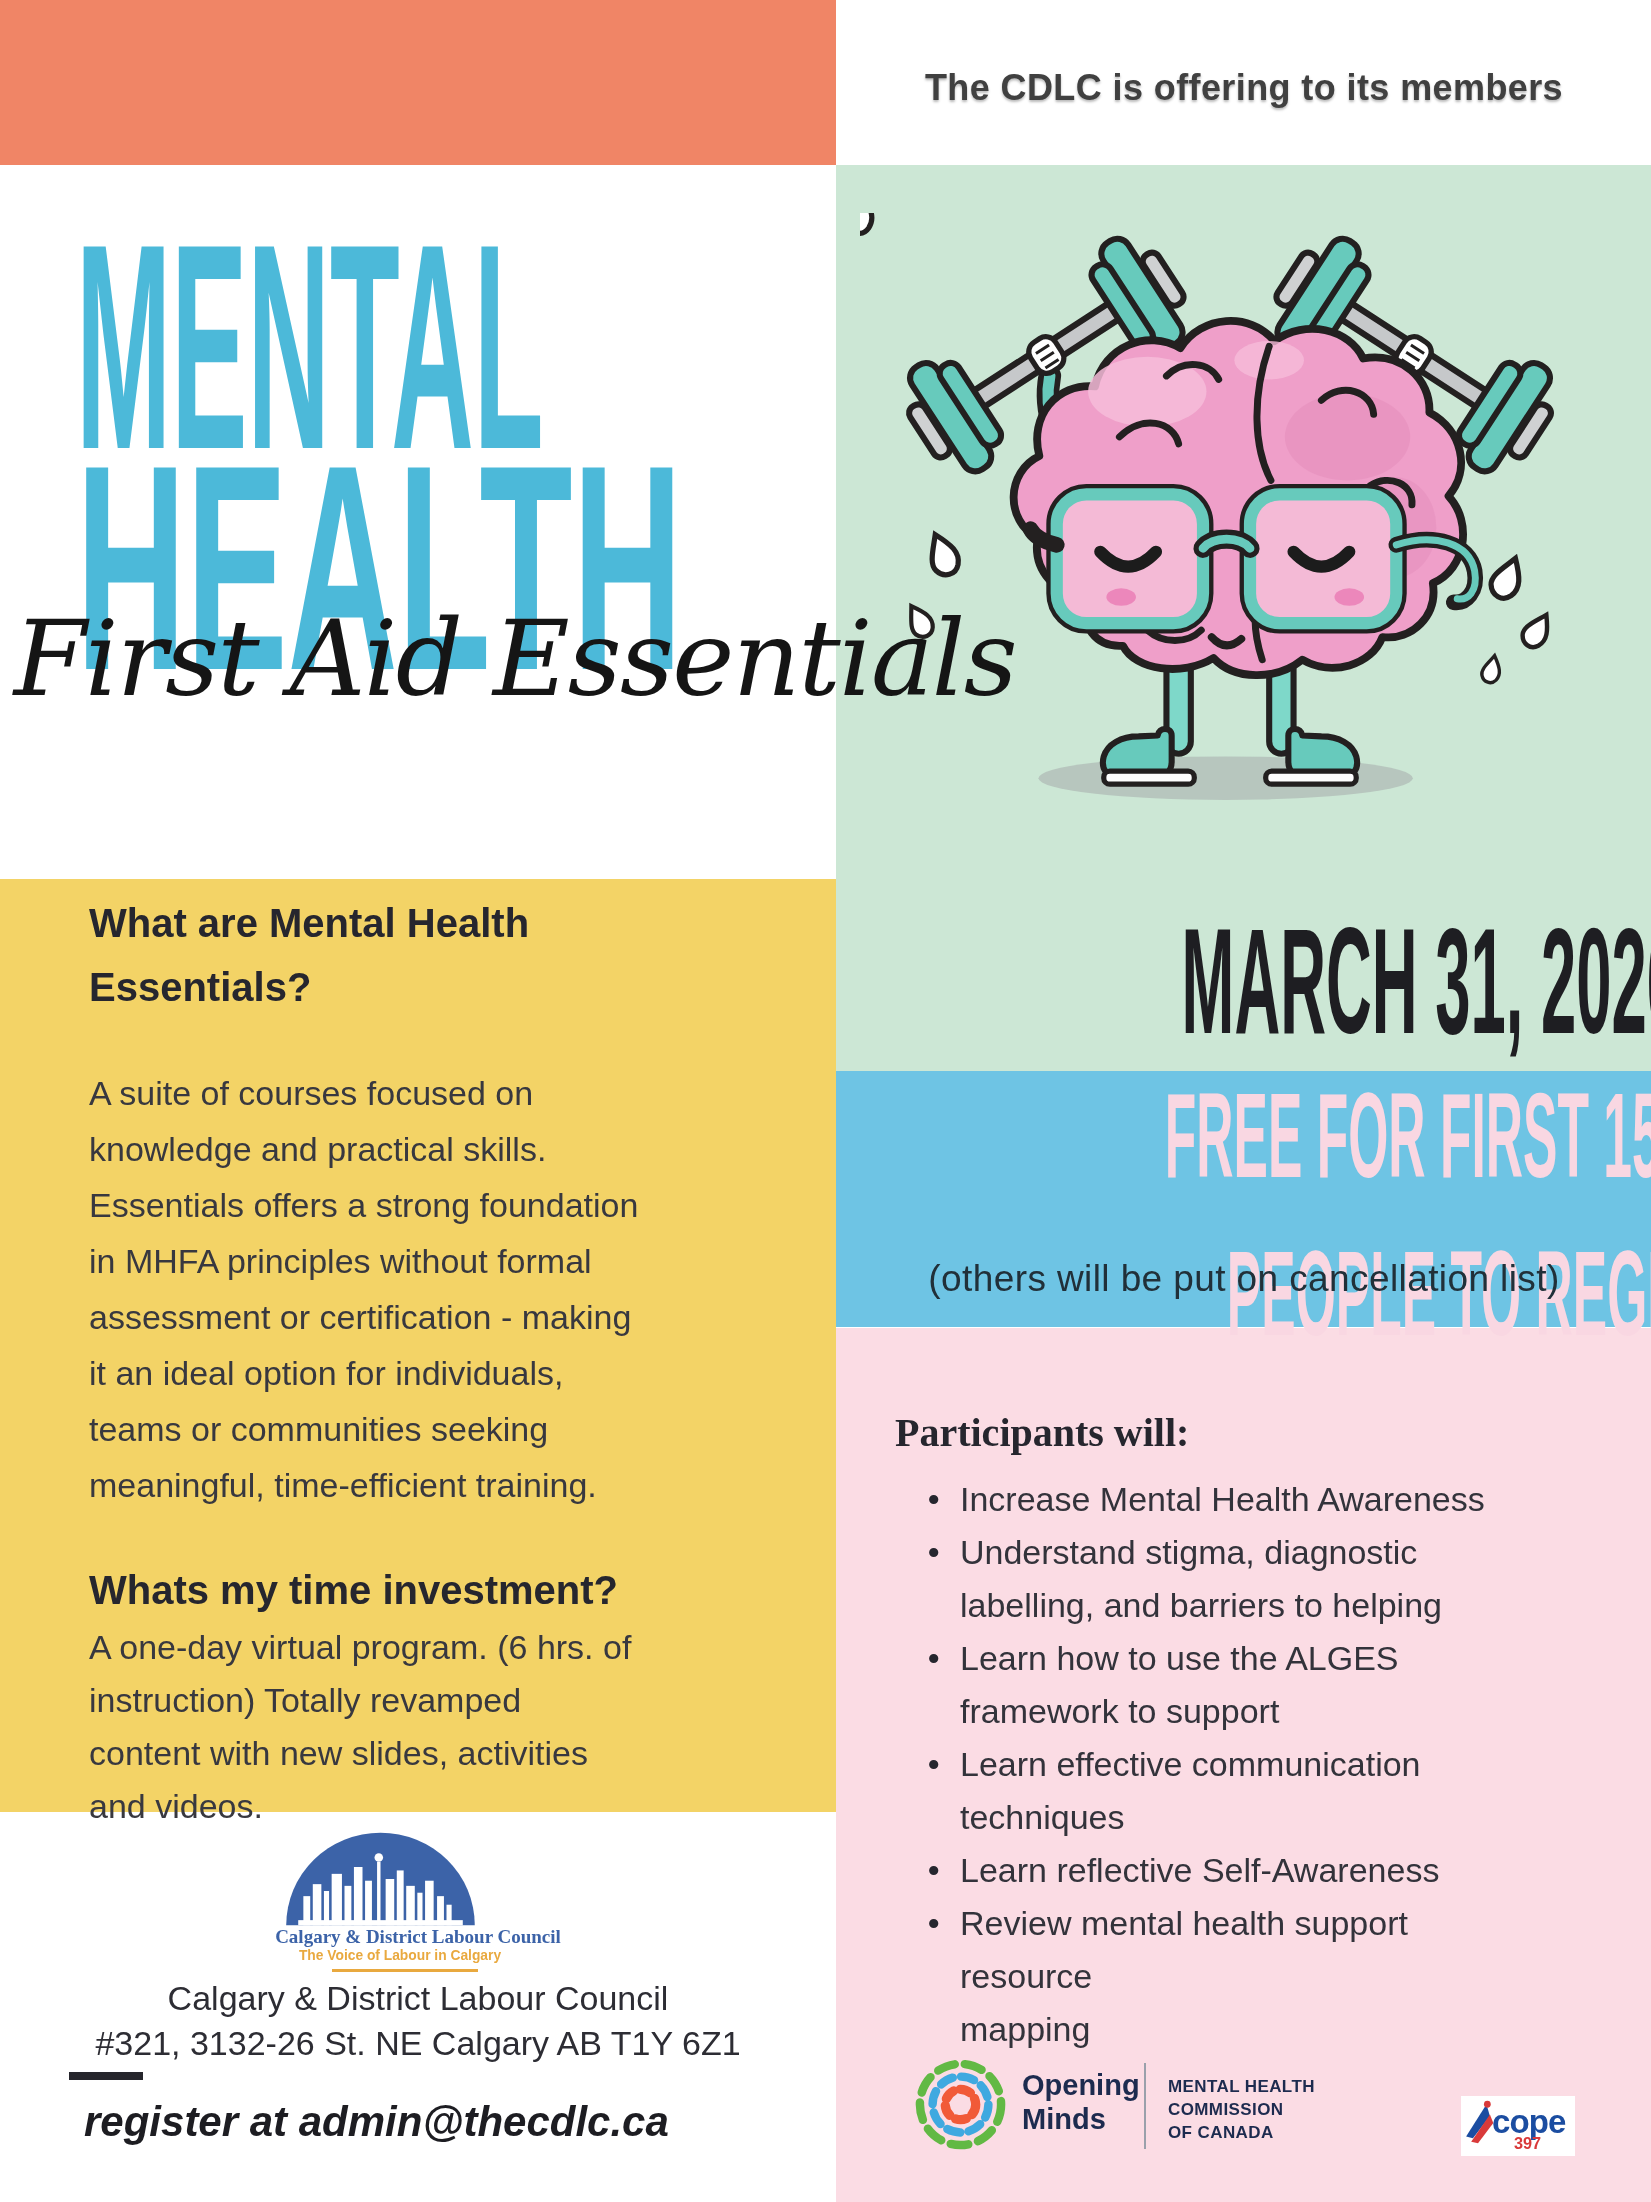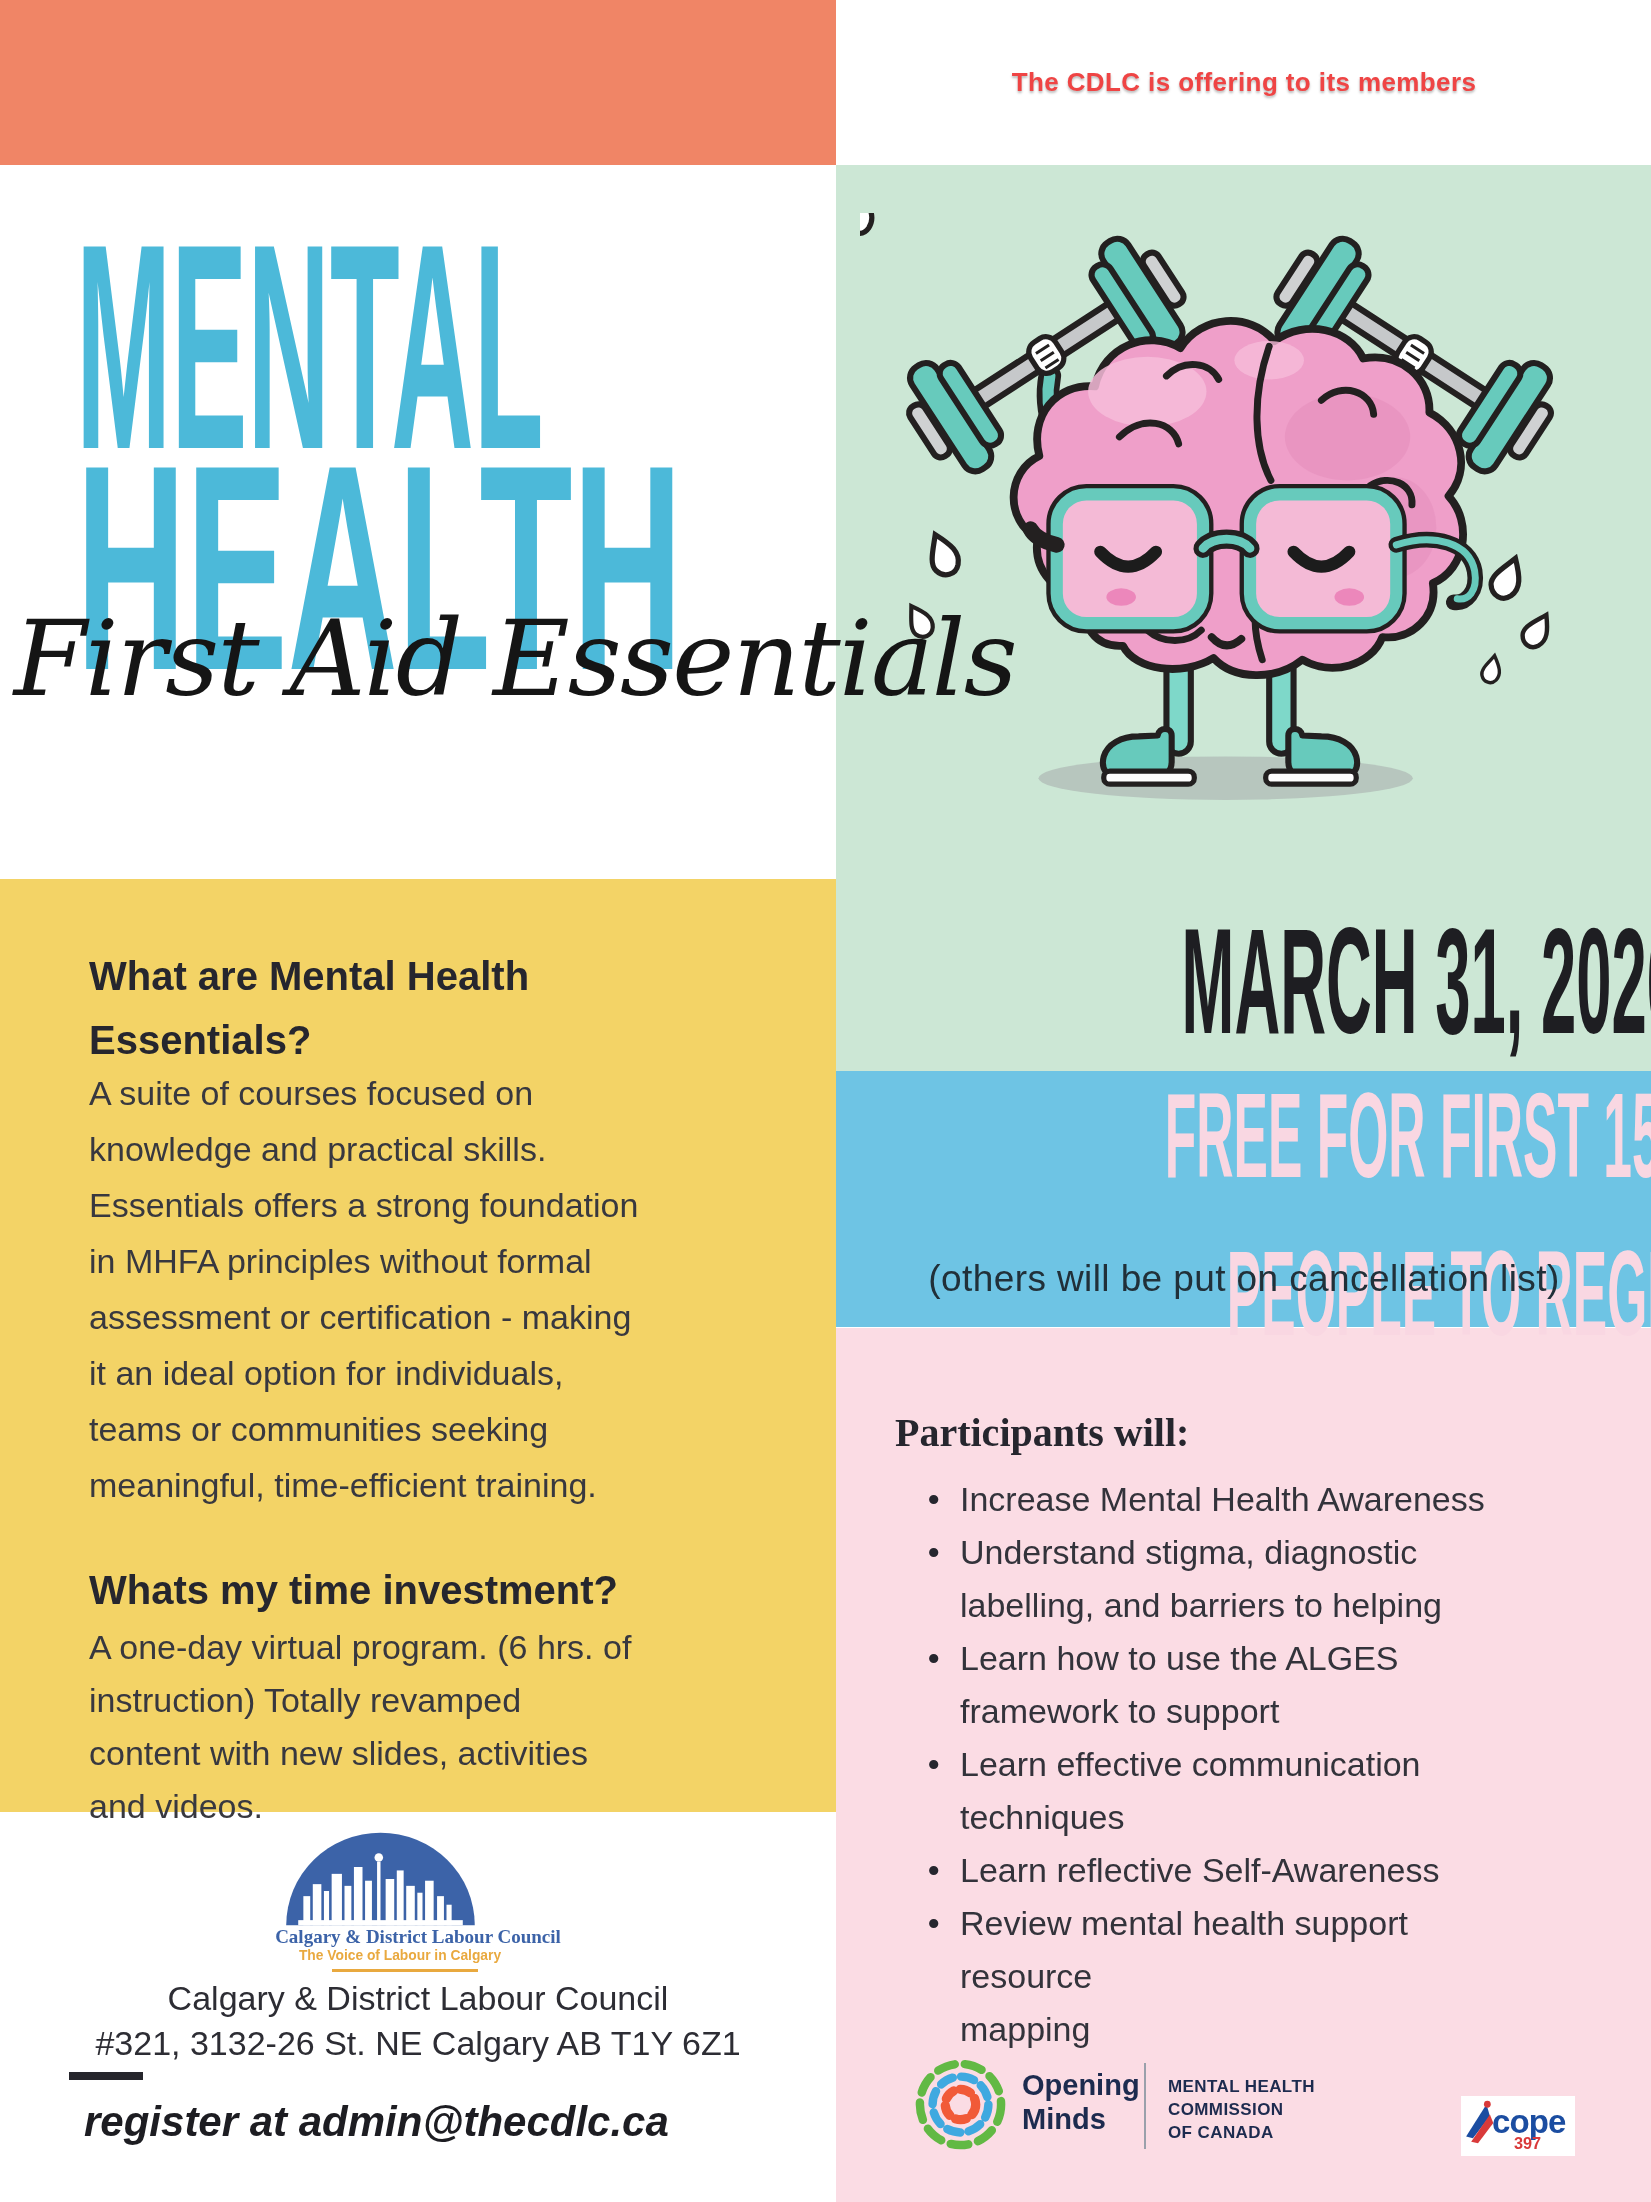--- a/index.html
+++ b/index.html
@@ -11,41 +11,41 @@
   .coral-bar{left:0;top:0;width:836px;height:165px;background:#f08566;}
   .mint-panel{left:836px;top:165px;width:816px;height:906px;background:#cce7d5;}
   .blue-panel{left:836px;top:1071px;width:816px;height:256px;background:#6ec4e4;}
   .pink-panel{left:836px;top:1328px;width:816px;height:875px;background:#fbdce4;}
   .yellow-panel{left:0;top:879px;width:836px;height:933px;background:#f3d366;}
 
   
   .cond{display:inline-block;font-weight:700;white-space:nowrap;line-height:1;}
   .rc-center{left:836px;width:816px;text-align:center;}
 
-  .banner-text{left:836px;width:816px;top:67px;text-align:center;font-size:26px;font-weight:700;
-               color:#ef4444;text-shadow:0 1.7px 2.6px rgba(0,0,0,.28);letter-spacing:0.4px;}
+  .banner-text{left:836px;width:816px;top:67px;text-align:center;font-size:36px;font-weight:700;
+               color:#404040;text-shadow:0 1.7px 2.6px rgba(0,0,0,.28);letter-spacing:0.4px;}
 
   .word-mental{left:76px;top:200px;font-size:293px;color:#4cb9d9;transform:scaleX(.39);transform-origin:left center;}
   .word-health{left:76px;top:421px;font-size:293px;color:#4cb9d9;transform:scaleX(.52);transform-origin:left center;}
   .script-line{left:13.8px;top:607px;font-family:"DejaVu Serif",serif;font-style:italic;font-size:105px;
                color:#151515;letter-spacing:-1.7px;white-space:nowrap;line-height:1;}
 
   .date-line{top:905px;}
   .date-line .cond{font-size:151px;color:#1e1e22;transform:scaleX(.42);}
   .offer-lines{top:1075px;line-height:120px;}
   .offer-lines .cond{font-size:120px;color:#f9d7e2;transform:scaleX(.43);}
   .note-line{top:1258px;font-size:37px;color:#213039;letter-spacing:0.4px;}
 
   .participants-h{left:895px;top:1409px;font-size:40px;font-weight:700;color:#26262e;font-family:Liberation Serif, serif;}
   .bullet-list{left:926px;top:1473px;width:619px;list-style:none;margin:0;padding:0;}
   .bullet-list li{position:relative;padding-left:34px;font-size:34px;line-height:53px;color:#33333b;}
   .bullet-list li:before{content:"\2022";position:absolute;left:1.7px;top:0;font-size:34px;color:#26262e;}
   .bline{min-height:0;}
 
-  .about-h{left:89px;top:944px;font-size:40px;font-weight:700;line-height:64px;color:#26262e;}
+  .about-h{left:89px;top:891px;font-size:40px;font-weight:700;line-height:64px;color:#26262e;}
   .body-par{left:89px;font-size:34px;line-height:56px;color:#38383f;}
   .p1{top:1065px;}
   .time-h{left:89px;top:1568px;font-size:40px;font-weight:700;color:#26262e;}
   .p2{top:1621px;line-height:53px;}
 
   
   .cdlc-caption{left:0;width:836px;top:1926px;text-align:center;font-family:"Liberation Serif",serif;
                 font-weight:700;font-size:19px;color:#3c63a8;}
   .cdlc-tagline{left:0;width:800px;top:1948px;text-align:center;font-weight:700;font-size:13.8px;color:#e9a93f;}
   .gold-rule{left:332px;top:1969px;width:146px;height:3.4px;background:#e9a93f;}

